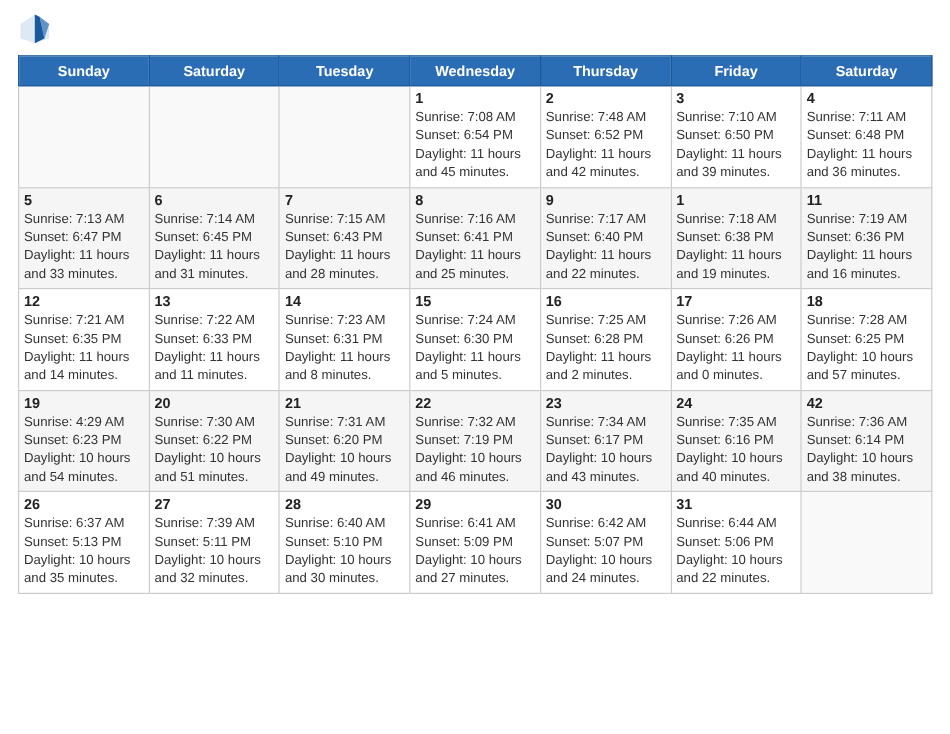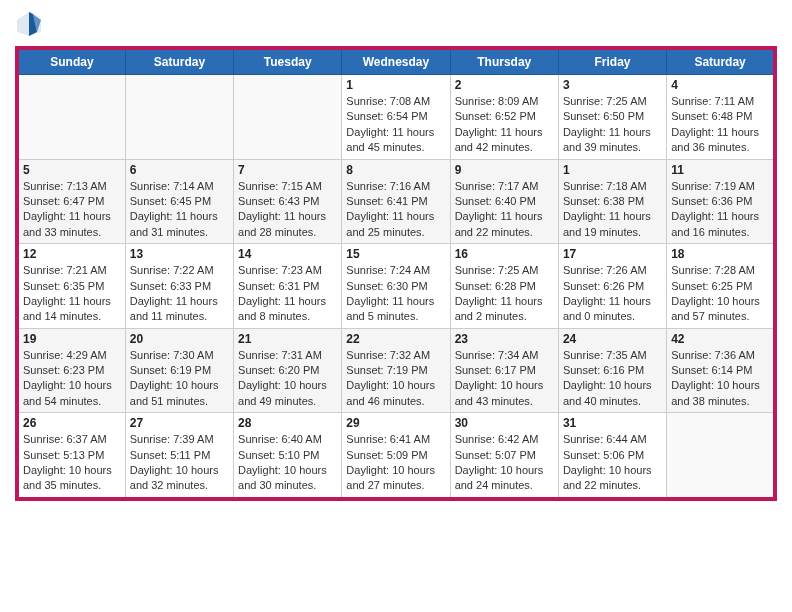--- a/index.html
+++ b/index.html
@@ -47,21 +47,21 @@
       color: #222;
       line-height: 1.1;
     }
     .subtitle {
       font-size: 14px;
       color: #555;
     }
     .calendar {
       width: 100%;
       border-collapse: collapse;
-      border: 4px solid #be185d;
+      border: 1px solid #be185d;
     }
     .calendar th {
       background-color: #2a6db5;
       color: #fff;
       text-align: center;
       font-size: 12px;
       font-weight: bold;
       padding: 5px 4px;
       border: 1px solid #1a5a9a;
     }
@@ -135,27 +135,27 @@
           <td class="empty-cell"></td>
           <td class="empty-cell"></td>
           <td>
             <span class="day-num">1</span>
             <div class="day-info">Sunrise: 7:08 AM
 Sunset: 6:54 PM
 Daylight: 11 hours and 45 minutes.</div>
           </td>
           <td>
             <span class="day-num">2</span>
-            <div class="day-info">Sunrise: 8:09 AM
+            <div class="day-info">Sunrise: 7:48 AM
 Sunset: 6:52 PM
 Daylight: 11 hours and 42 minutes.</div>
           </td>
           <td>
             <span class="day-num">3</span>
-            <div class="day-info">Sunrise: 7:25 AM
+            <div class="day-info">Sunrise: 7:10 AM
 Sunset: 6:50 PM
 Daylight: 11 hours and 39 minutes.</div>
           </td>
           <td>
             <span class="day-num">4</span>
             <div class="day-info">Sunrise: 7:11 AM
 Sunset: 6:48 PM
 Daylight: 11 hours and 36 minutes.</div>
           </td>
         </tr>
@@ -250,21 +250,21 @@
         <tr>
           <td>
             <span class="day-num">19</span>
             <div class="day-info">Sunrise: 4:29 AM
 Sunset: 6:23 PM
 Daylight: 10 hours and 54 minutes.</div>
           </td>
           <td>
             <span class="day-num">20</span>
             <div class="day-info">Sunrise: 7:30 AM
-Sunset: 6:19 PM
+Sunset: 6:22 PM
 Daylight: 10 hours and 51 minutes.</div>
           </td>
           <td>
             <span class="day-num">21</span>
             <div class="day-info">Sunrise: 7:31 AM
 Sunset: 6:20 PM
 Daylight: 10 hours and 49 minutes.</div>
           </td>
           <td>
             <span class="day-num">22</span>

